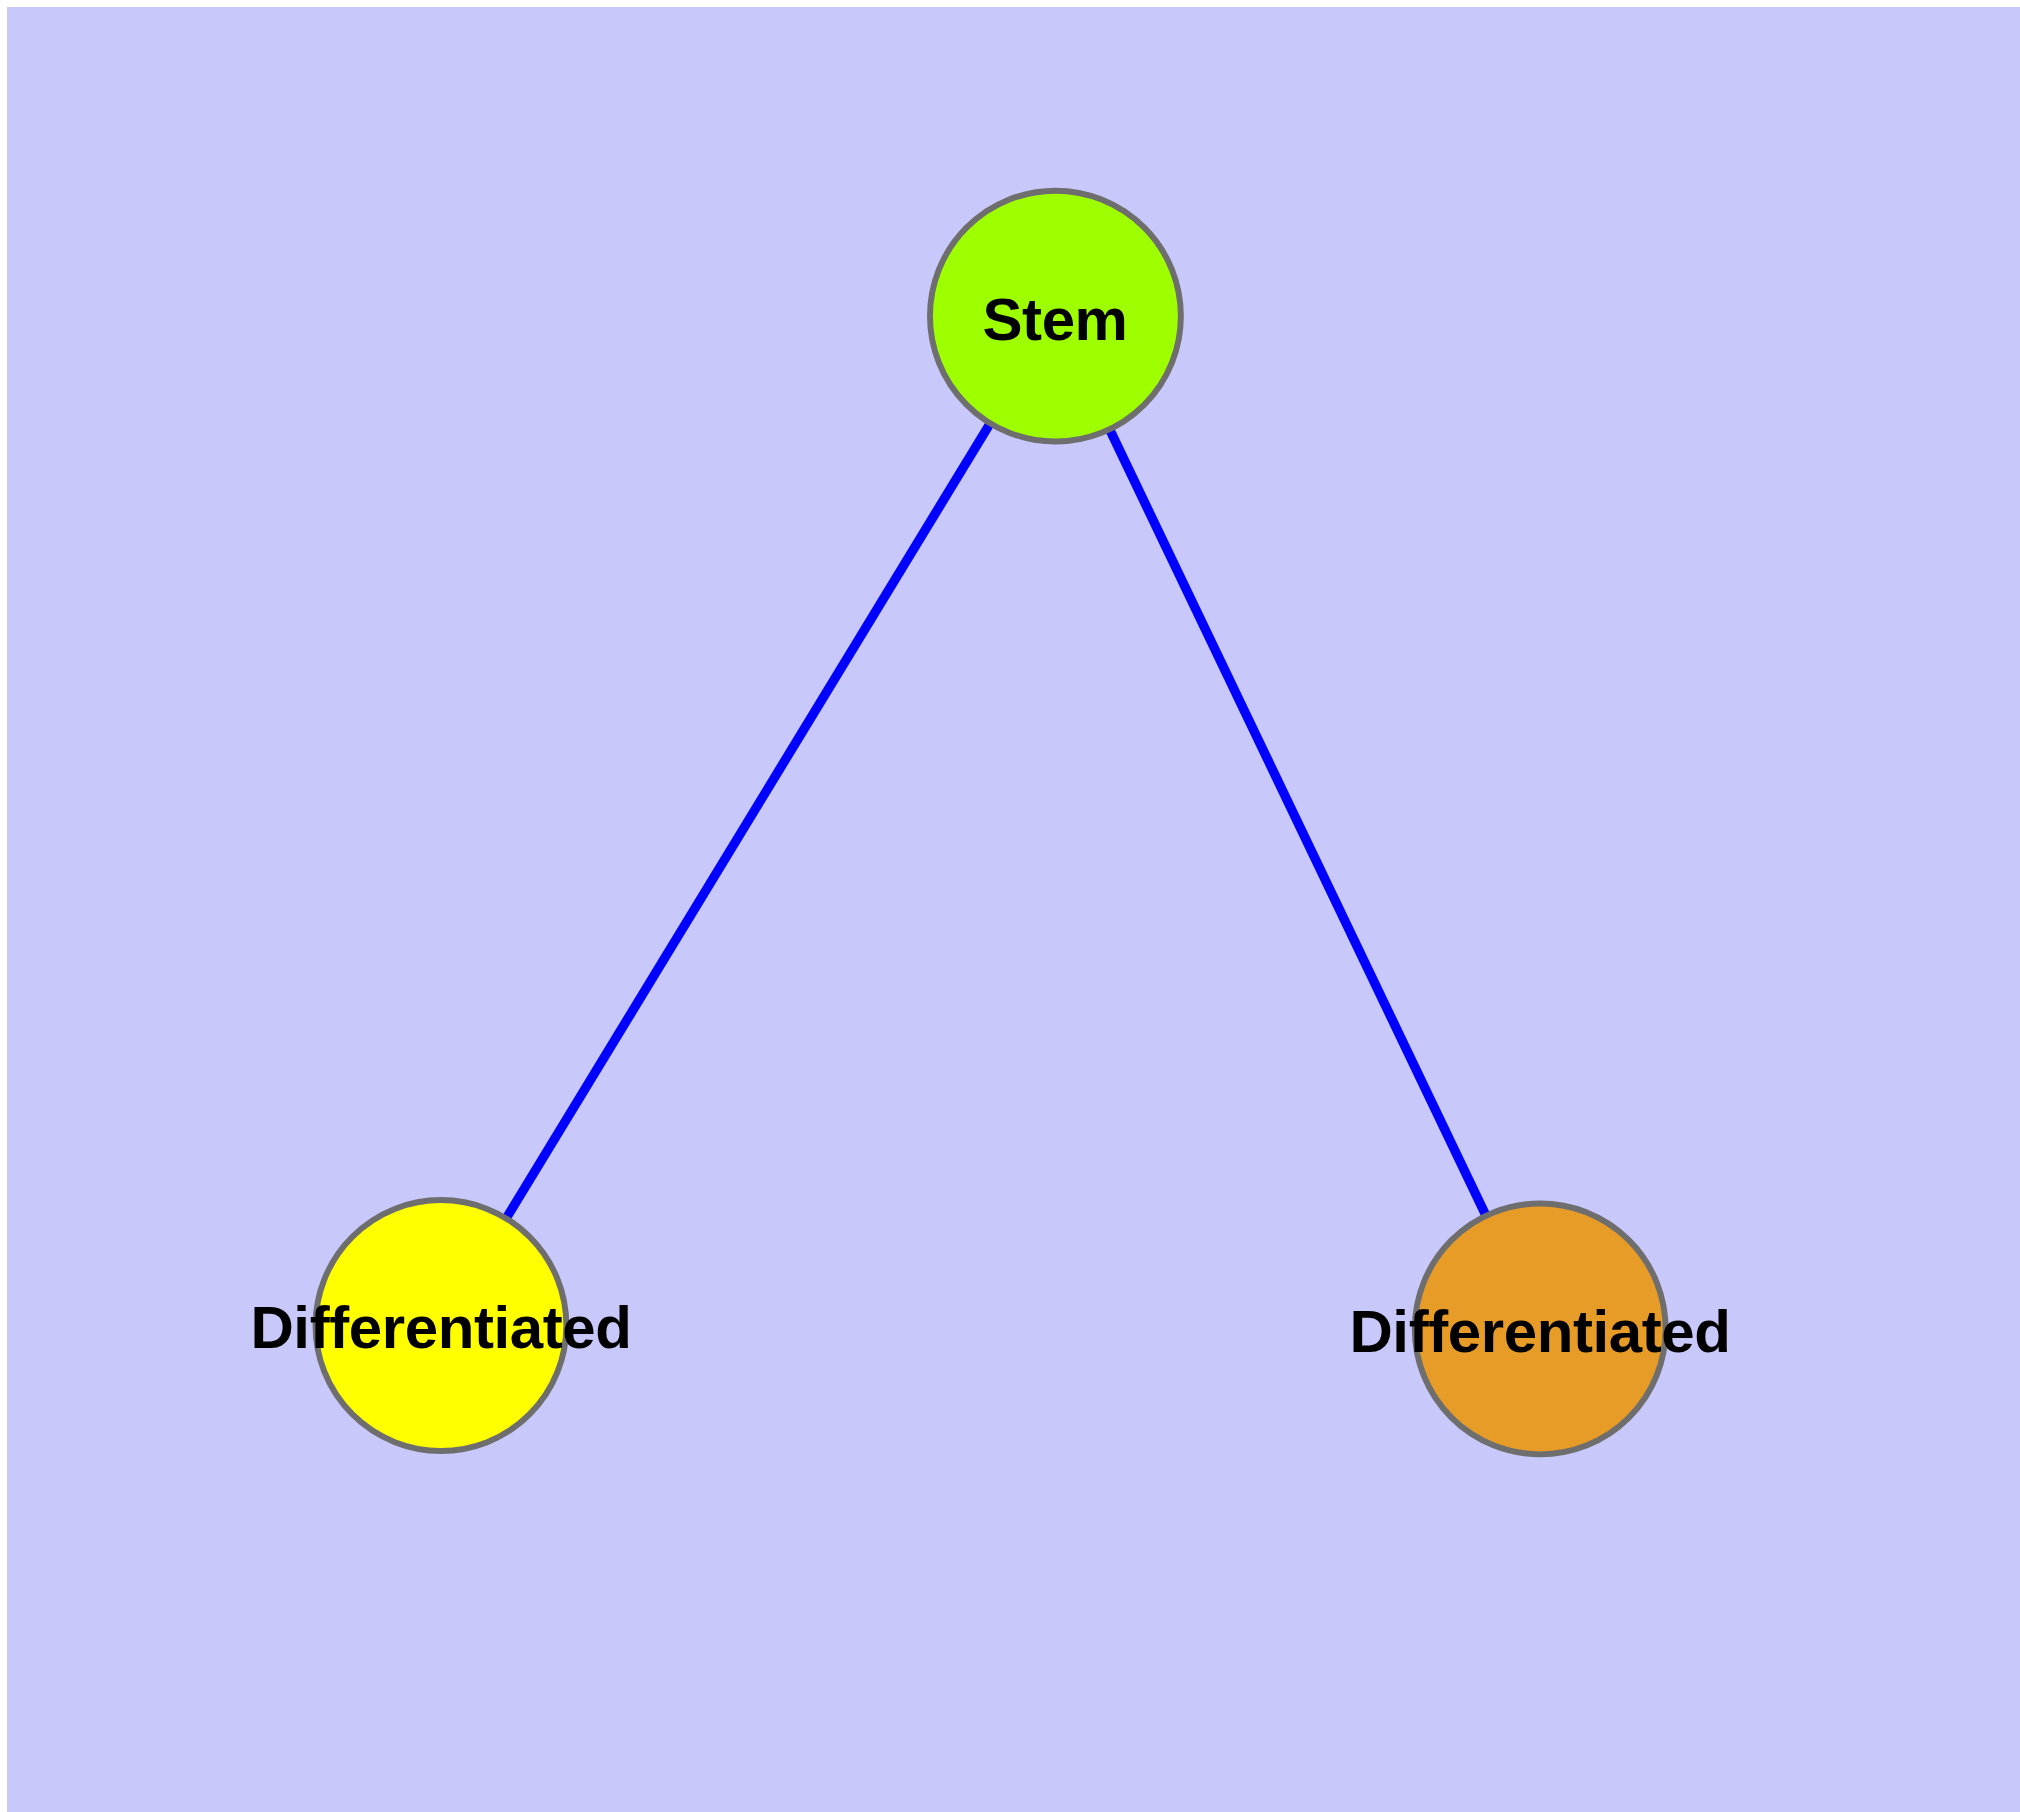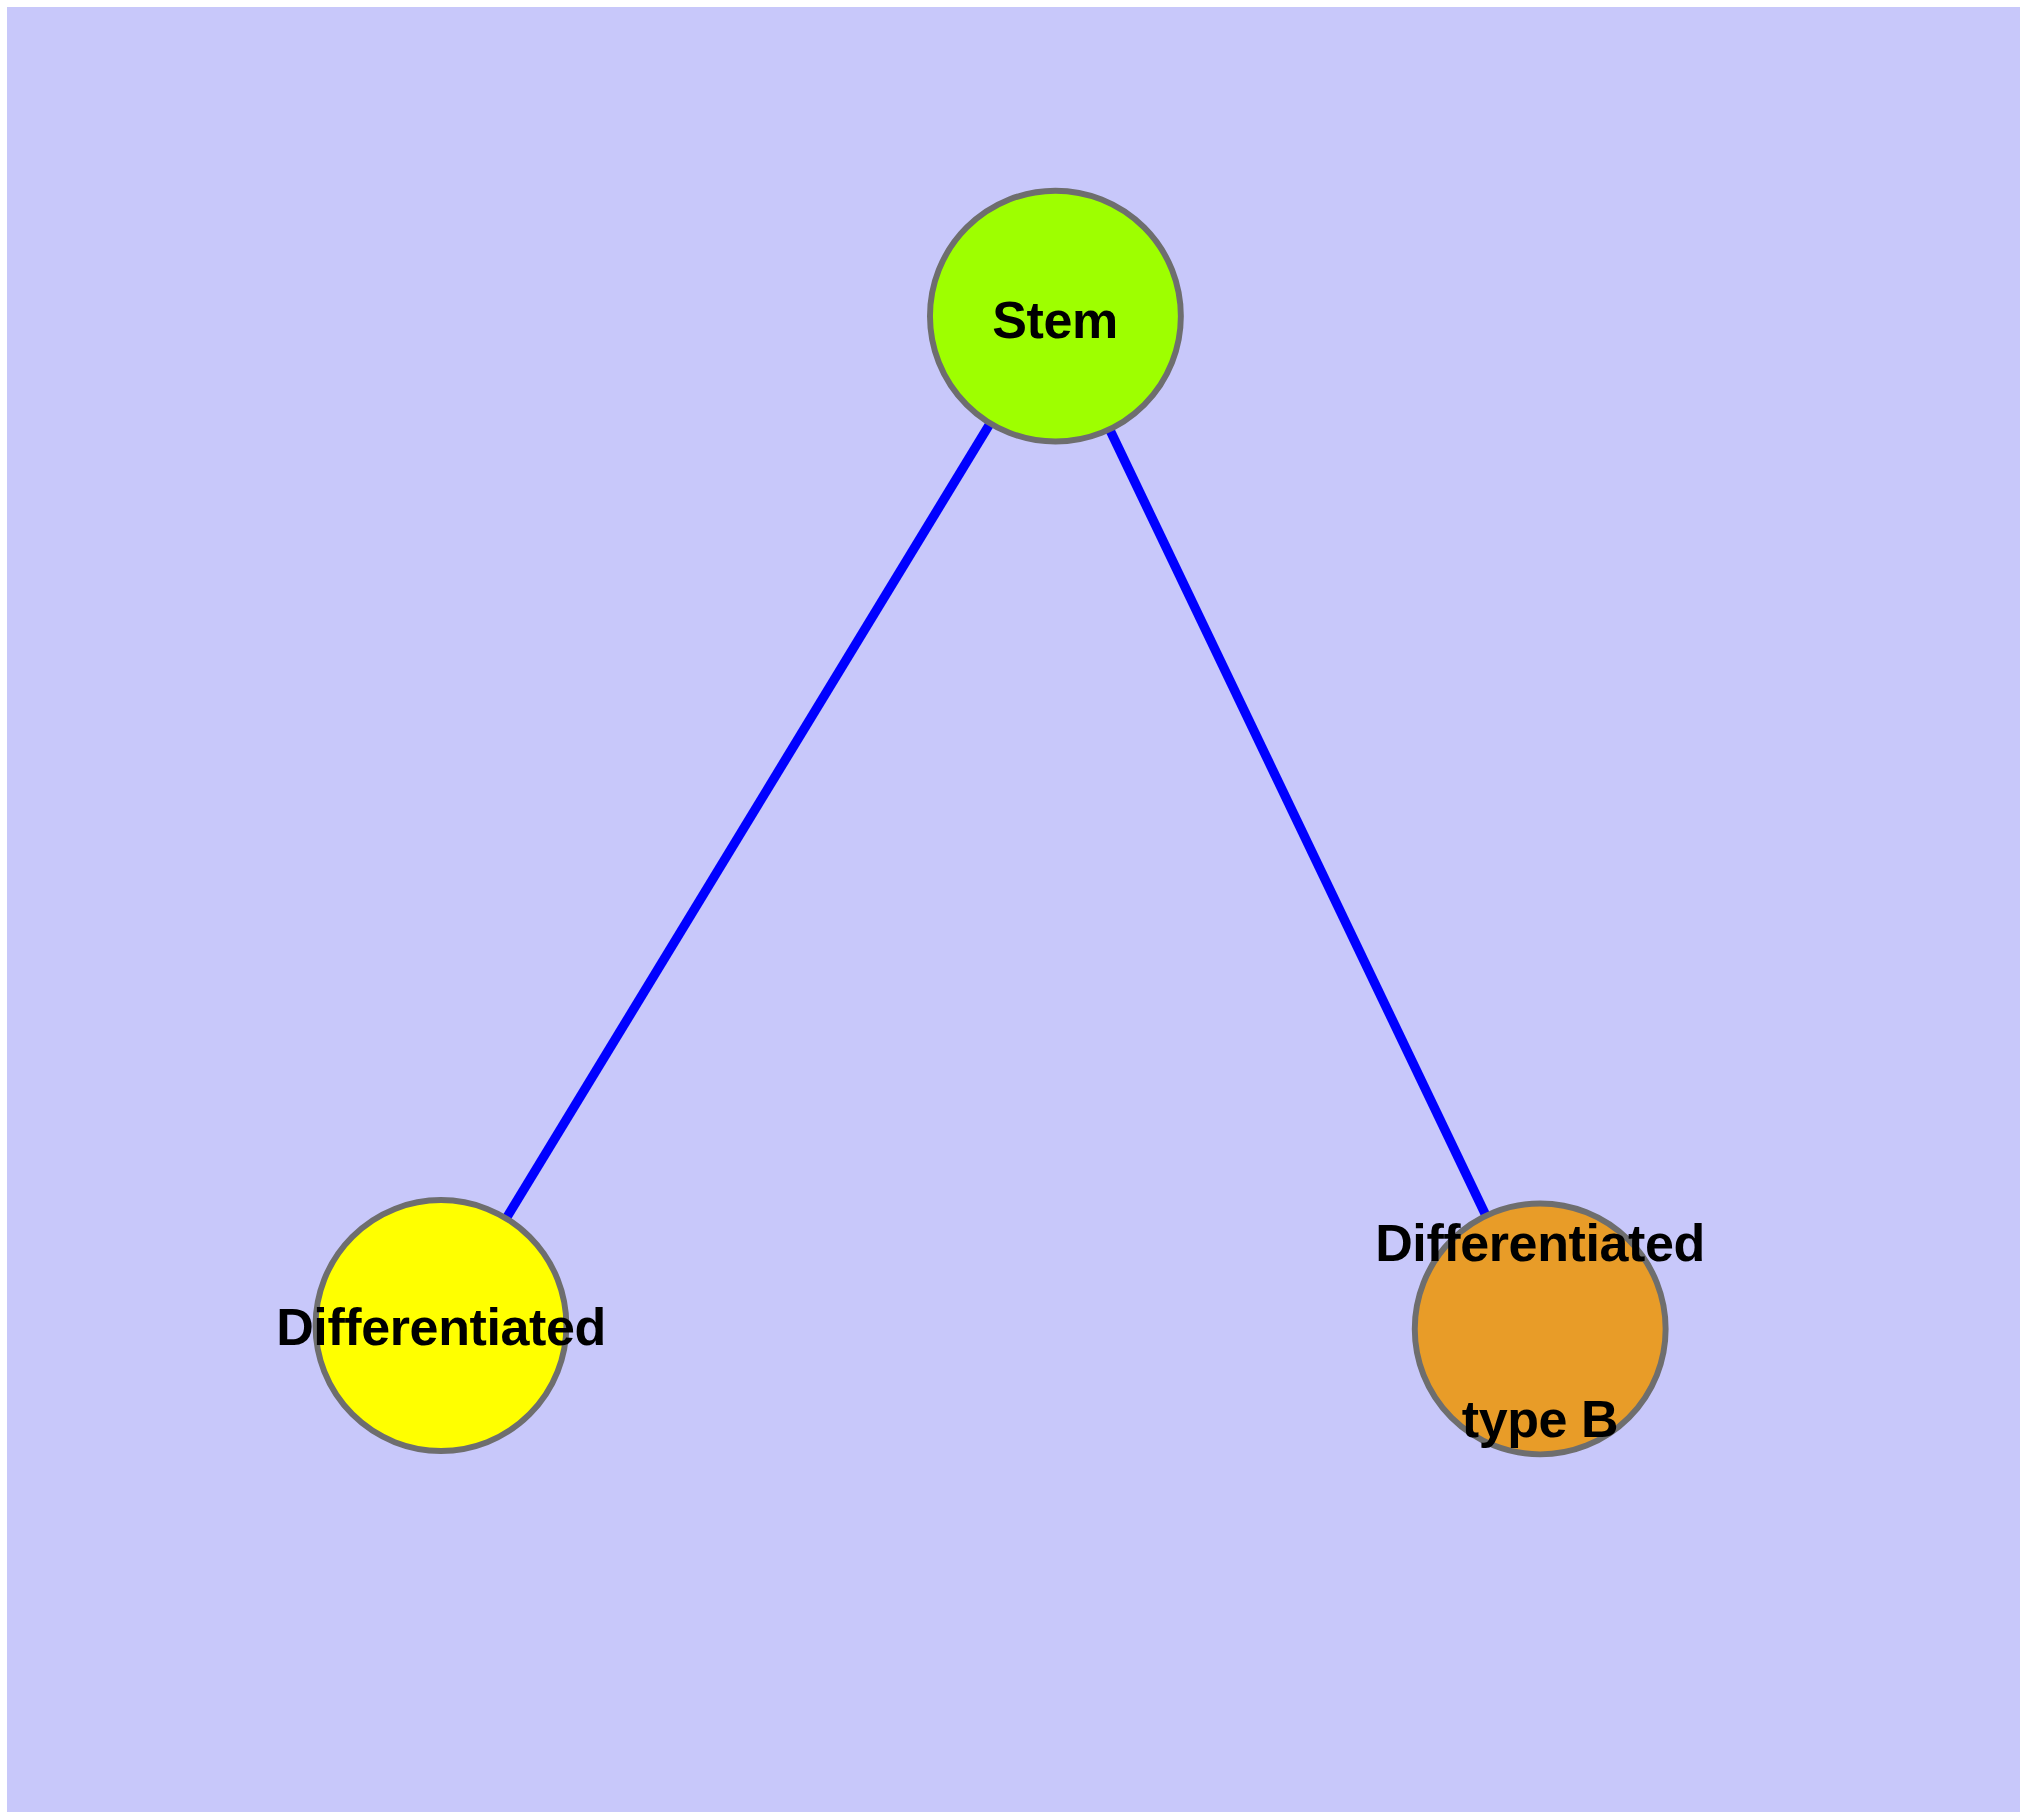--- a/index.html
+++ b/index.html
@@ -28,21 +28,21 @@
     left: 0;
     top: 0;
     width: 2021px;
     height: 1812px;
   }
   .node-label {
     position: absolute;
     text-align: center;
     color: #000000;
     font-weight: bold;
-    font-size: 52px;
+    font-size: 60px;
     line-height: 1.13;
     white-space: pre;
     transform: translate(-50%, -50%);
     pointer-events: none;
     letter-spacing: -0.4px;
   }
 </style>
 </head>
 <body>
 
@@ -66,17 +66,16 @@
   </svg>
 
   <div class="node-label" style="left:1055px; top:320px;">Stem</div>
 
   <div class="node-label" style="left:441px; top:1327px;">
     <div>Differentiated</div>
   </div>
 
   <div class="node-label" style="left:1540px; top:1331px;">
     <div>Differentiated</div>
-    <div>type B</div>
   </div>
 
 </div>
 
 
 </body></html>

